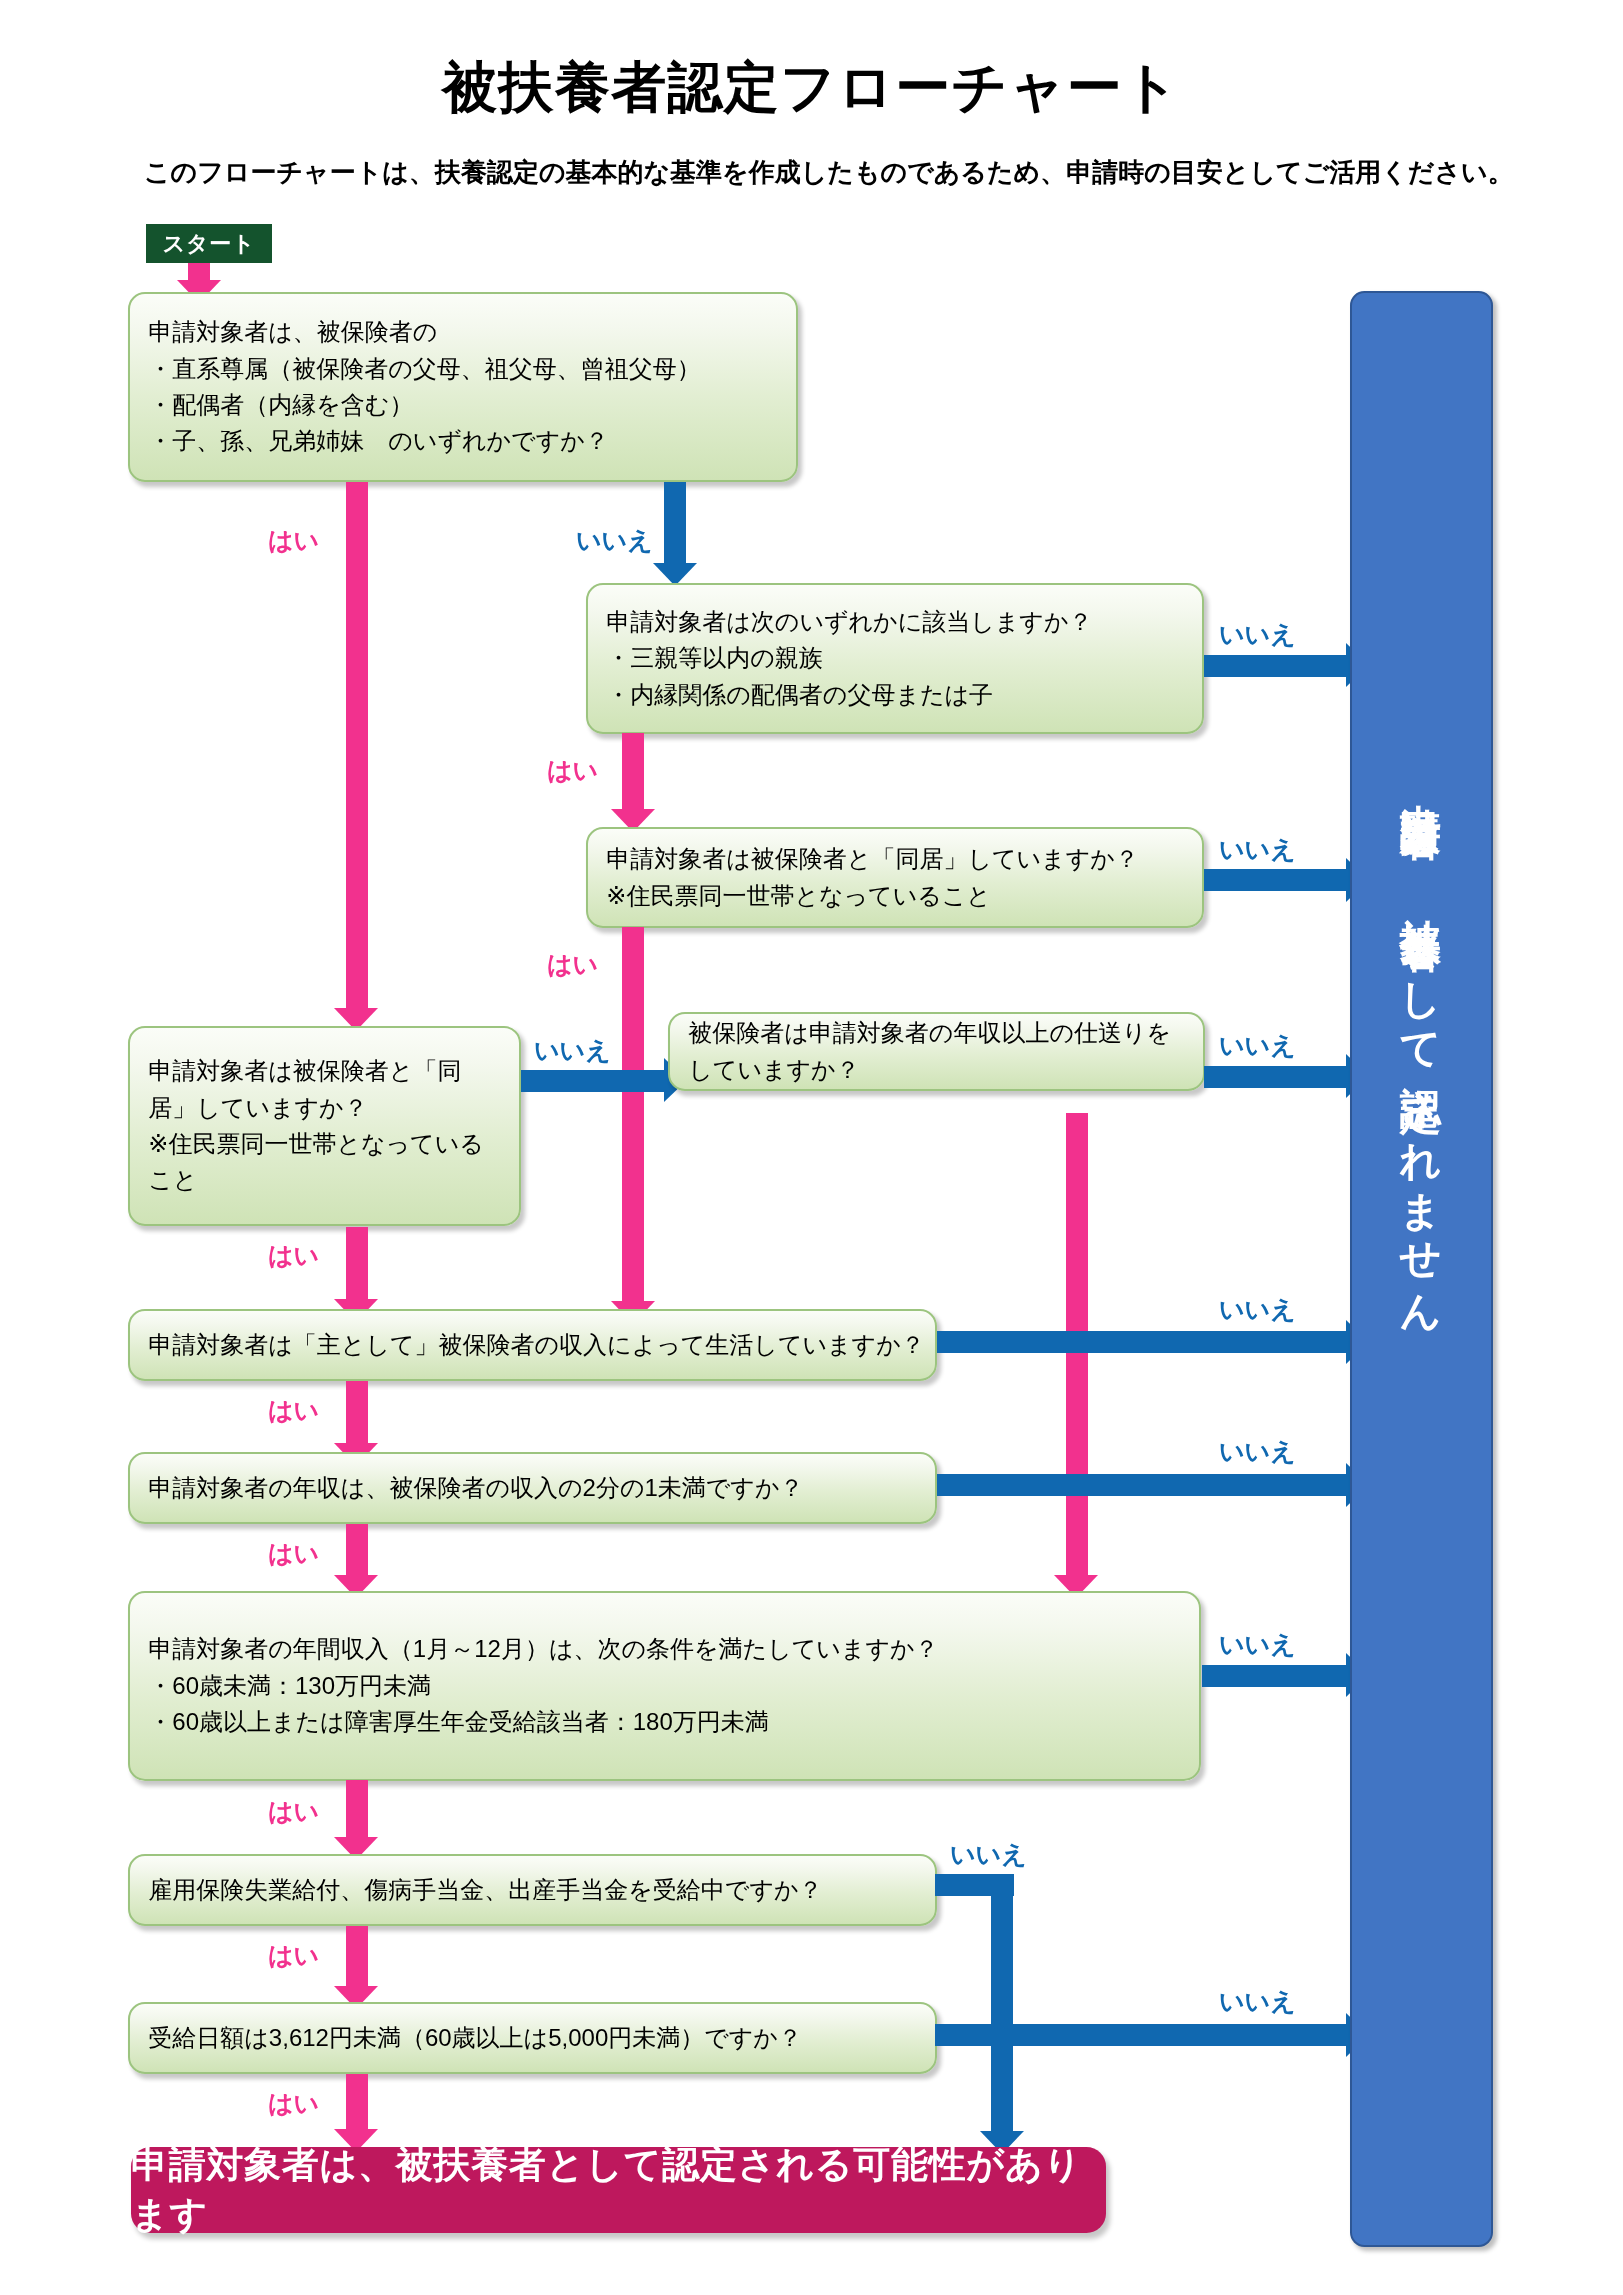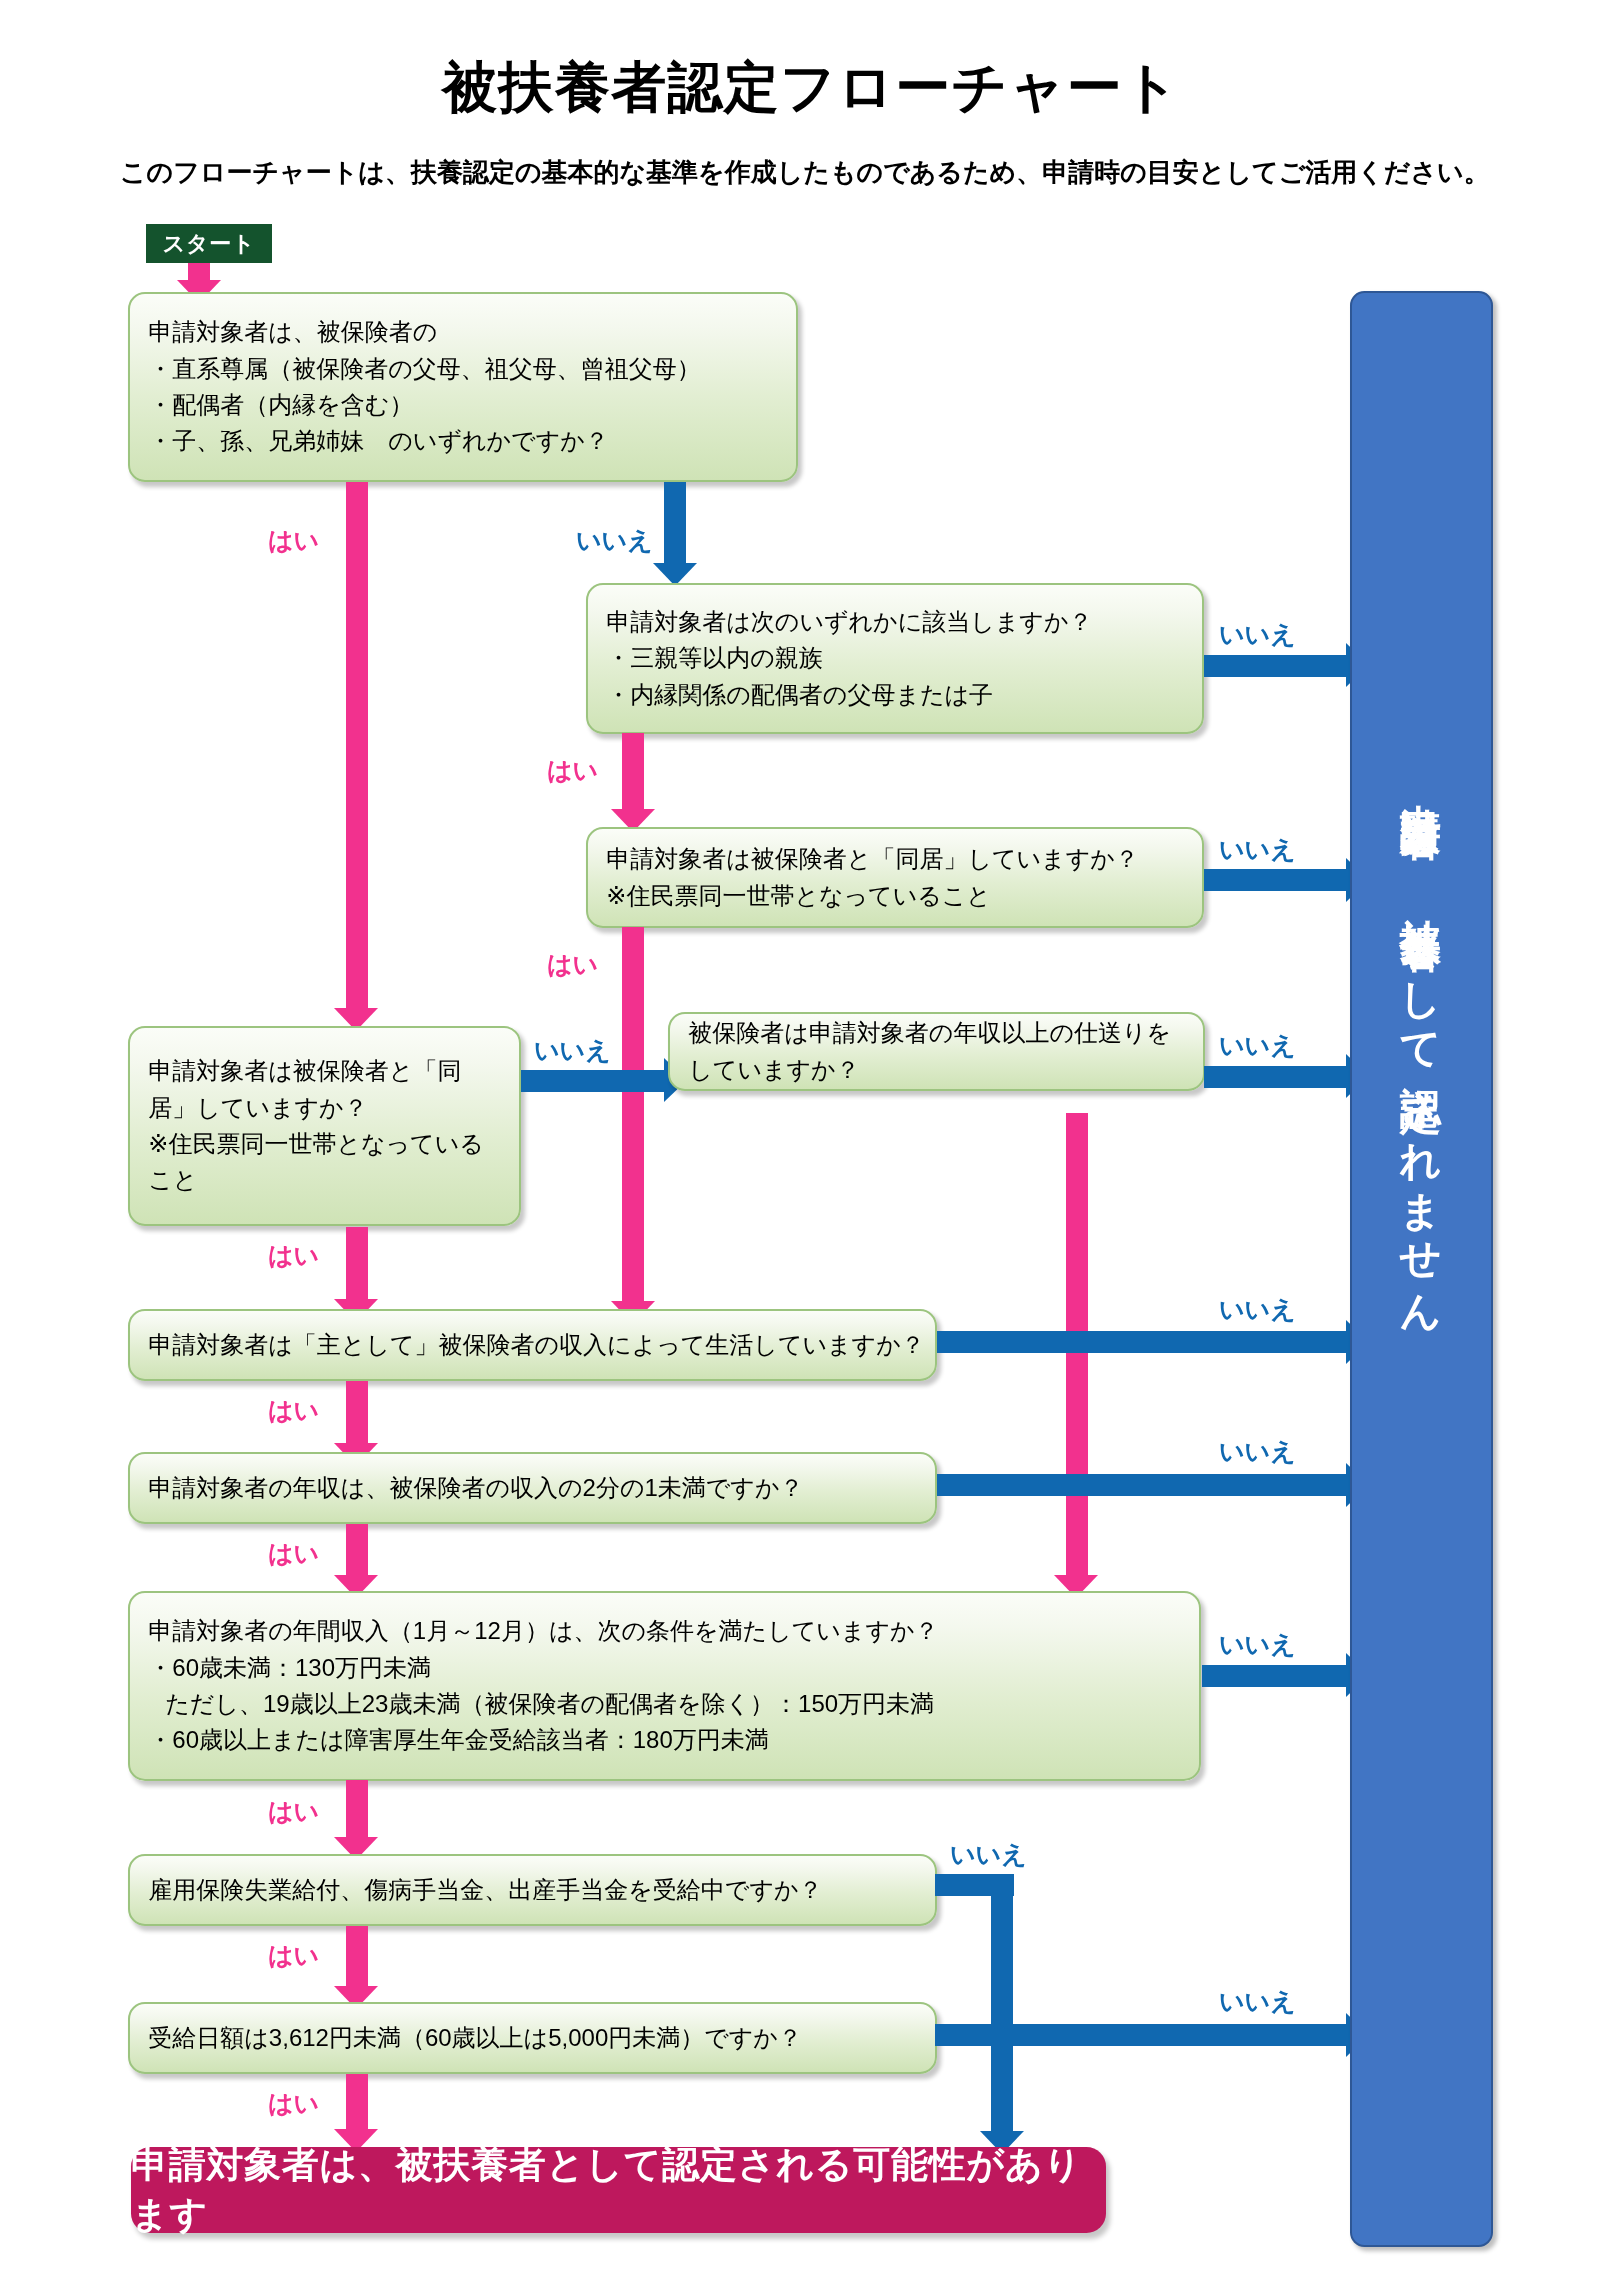--- a/index.html
+++ b/index.html
@@ -8,21 +8,21 @@
        -webkit-font-smoothing:antialiased;}
 
   #canvas{position:absolute;left:0;top:0;width:1623px;height:2295px;overflow:hidden;}
 
   
   .page-title{
     position:absolute;left:0;top:51px;width:1623px;text-align:center;
     font-size:55px;font-weight:bold;color:#000000;letter-spacing:1.3px;
   }
   .intro{
-    position:absolute;left:120px;top:155px;width:1388px;
+    position:absolute;left:144px;top:155px;width:1388px;
     font-size:26px;color:#000000;font-weight:bold;letter-spacing:0px;
   }
 
   
   .start-badge{
     position:absolute;left:146px;top:224px;width:126px;height:39px;
     background:#14532d;color:#ffffff;font-size:22px;font-weight:bold;
     display:flex;align-items:center;justify-content:center;letter-spacing:0.7px;
   }
 
@@ -180,21 +180,20 @@
   <div class="bh" style="left:937px;top:1474px;width:411px;height:22px;"></div>
   <div class="head-right blue-rt" style="left:1346px;top:1463px;"></div>
 
   <div class="lbl yes" style="left:268px;top:1537px;">はい</div>
   <div class="pv" style="left:346px;top:1524px;width:22px;height:54px;"></div>
   <div class="head-down pink-dn" style="left:334px;top:1575px;"></div>
 
   <div class="gbox" style="left:128px;top:1591px;width:1073px;height:190px;">
     <div class="ln">申請対象者の年間収入（1月～12月）は、次の条件を満たしていますか？</div>
     <div class="ln">・60歳未満：130万円未満</div>
-    <div class="ln indent">ただし、19歳以上23歳未満（被保険者の配偶者を除く）：150万円未満</div>
     <div class="ln">・60歳以上または障害厚生年金受給該当者：180万円未満</div>
   </div>
 
   <div class="lbl no" style="left:1219px;top:1628px;">いいえ</div>
   <div class="bh" style="left:1202px;top:1665px;width:147px;height:22px;"></div>
   <div class="head-right blue-rt" style="left:1346px;top:1653px;"></div>
 
   <div class="lbl yes" style="left:268px;top:1795px;">はい</div>
   <div class="pv" style="left:346px;top:1780px;width:22px;height:59px;"></div>
   <div class="head-down pink-dn" style="left:334px;top:1837px;"></div>

